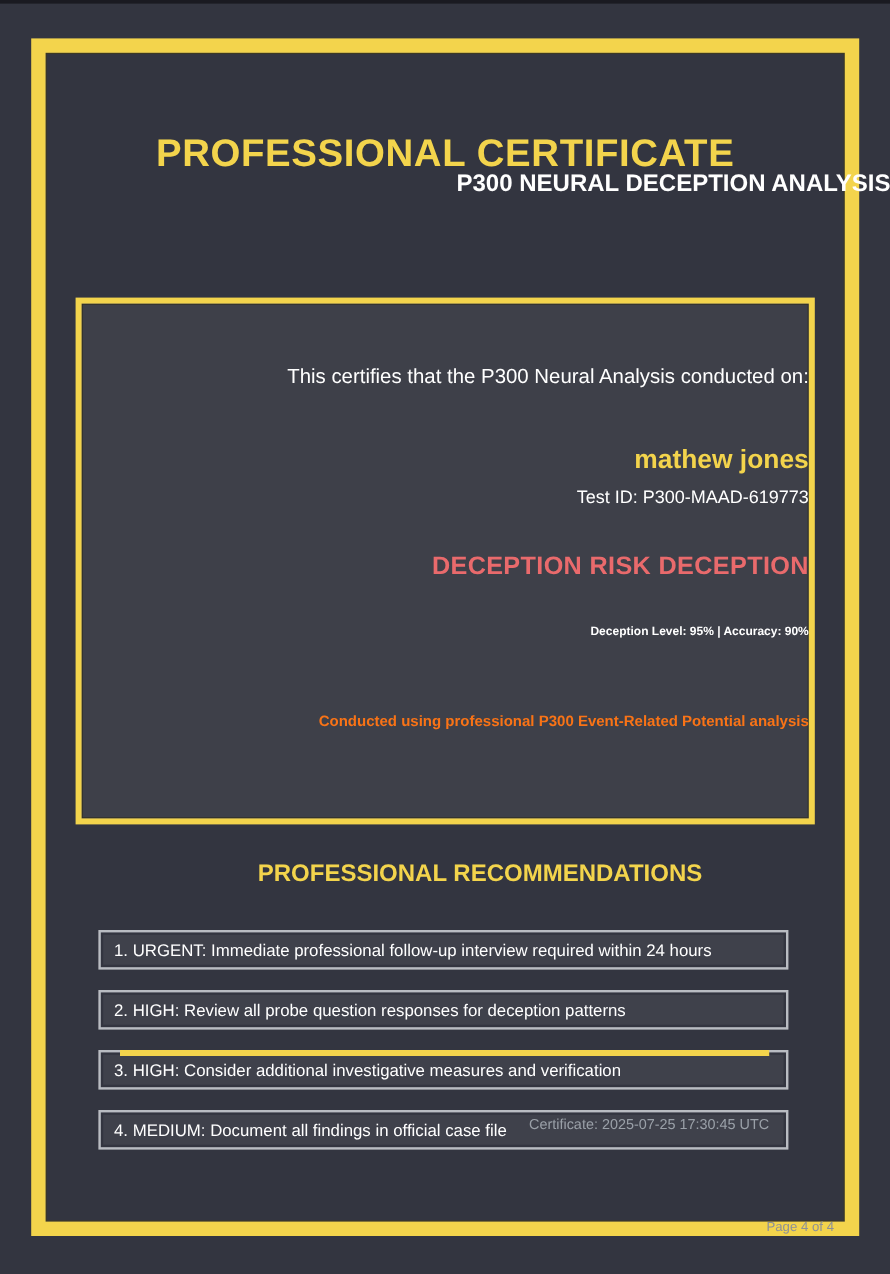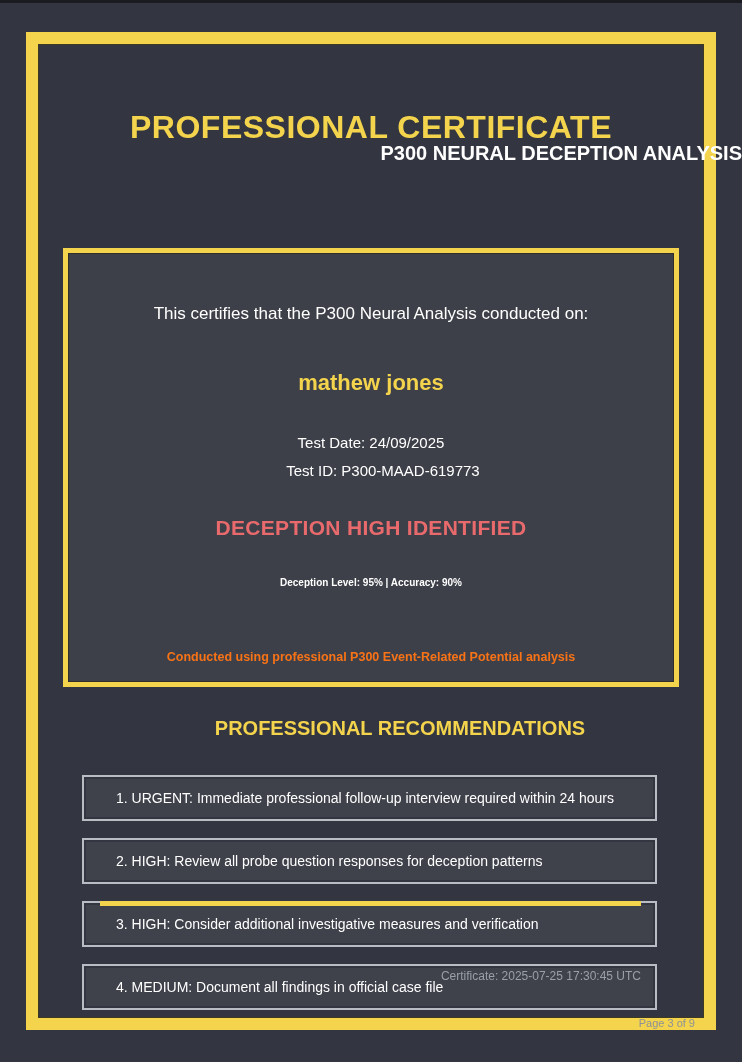--- a/index.html
+++ b/index.html
@@ -22,39 +22,39 @@
     letter-spacing:0.5px;z-index:2;margin-top:32px;
   }
   .subtitle{
     position:absolute;top:142px;left:0;width:100%;text-align:right;
     font-size:20px;line-height:22px;font-weight:bold;color:#ffffff;z-index:2;
   }
   .cert-panel{
     position:absolute;left:63px;top:248px;width:616px;height:439px;
     box-sizing:border-box;border:5px solid #f3d44c;background:#3e4049;
     box-shadow:inset 0 0 0 1px rgba(40,38,18,.6);
-    text-align:center;z-index:2;
+    text-align:right;z-index:2;
   }
   .cert-intro{margin-top:50px;font-size:17px;line-height:22px;color:#ffffff;}
   .cert-name{margin-top:44px;font-size:22px;line-height:28px;font-weight:bold;color:#f3d44c;}
   .cert-date{margin-top:36px;font-size:15px;line-height:20px;color:#ffffff;}
   .cert-id{margin-top:8px;font-size:15px;line-height:20px;color:#ffffff;padding-left:24px;}
   .cert-risk{margin-top:34px;font-size:21px;line-height:26px;font-weight:bold;color:#e96a6c;letter-spacing:0.3px;}
   .cert-metrics{margin-top:32px;font-size:10px;line-height:20px;font-weight:bold;color:#ffffff;}
   .cert-method{margin-top:56px;font-size:12.5px;line-height:16px;font-weight:bold;color:#f97316;}
   .rec-heading{
     position:absolute;top:715px;left:0;width:100%;text-align:center;
     font-size:20px;line-height:26px;font-weight:bold;color:#f3d44c;z-index:2;padding-left:29px;
   }
   .rec-list{position:absolute;left:82px;top:775px;width:575px;z-index:2;}
   .rec-item{
-    position:relative;box-sizing:border-box;height:46px;margin-bottom:17px;
+    position:relative;box-sizing:border-box;height:33px;margin-bottom:17px;
     border:2px solid #b9bcc2;background:#3f414b;
     box-shadow:inset 0 0 0 2px #333540;
-    display:flex;align-items:center;padding-left:32px;
+    display:flex;align-items:center;padding-left:11px;
     font-size:14px;color:#ffffff;
   }
   .rec-accent{
     position:absolute;top:-2px;left:16px;right:14px;height:5px;
     background:#f3d44c;z-index:3;
   }
   .rec-timestamp{
     position:absolute;top:4px;right:14px;
     font-size:12px;line-height:12px;color:#9aa0a8;font-weight:normal;
   }
@@ -72,23 +72,22 @@
 
   <div class="outer-frame"></div>
 
   <div class="title">PROFESSIONAL CERTIFICATE</div>
 
   <div class="subtitle">P300 NEURAL DECEPTION ANALYSIS</div>
 
   <div class="cert-panel">
     <div class="cert-intro">This certifies that the P300 Neural Analysis conducted on:</div>
     <div class="cert-name">mathew jones</div>
-    <div class="cert-date">Test Date: 24/09/2025</div>
     <div class="cert-id">Test ID: P300-MAAD-619773</div>
-    <div class="cert-risk">DECEPTION HIGH IDENTIFIED</div>
+    <div class="cert-risk">DECEPTION RISK DECEPTION</div>
     <div class="cert-metrics">Deception Level: 95% | Accuracy: 90%</div>
     <div class="cert-method">Conducted using professional P300 Event-Related Potential analysis</div>
   </div>
 
   <div class="rec-heading">PROFESSIONAL RECOMMENDATIONS</div>
 
   <div class="rec-list">
     <div class="rec-item">
       <span>1. URGENT: Immediate professional follow-up interview required within 24 hours</span>
     </div>
@@ -98,15 +97,15 @@
     <div class="rec-item">
       <div class="rec-accent"></div>
       <span>3. HIGH: Consider additional investigative measures and verification</span>
     </div>
     <div class="rec-item">
       <span>4. MEDIUM: Document all findings in official case file</span>
       <span class="rec-timestamp">Certificate: 2025-07-25 17:30:45 UTC</span>
     </div>
   </div>
 
-  <div class="page-number">Page 3 of 9</div>
+  <div class="page-number">Page 4 of 4</div>
 
 </div>
 
 </body></html>

